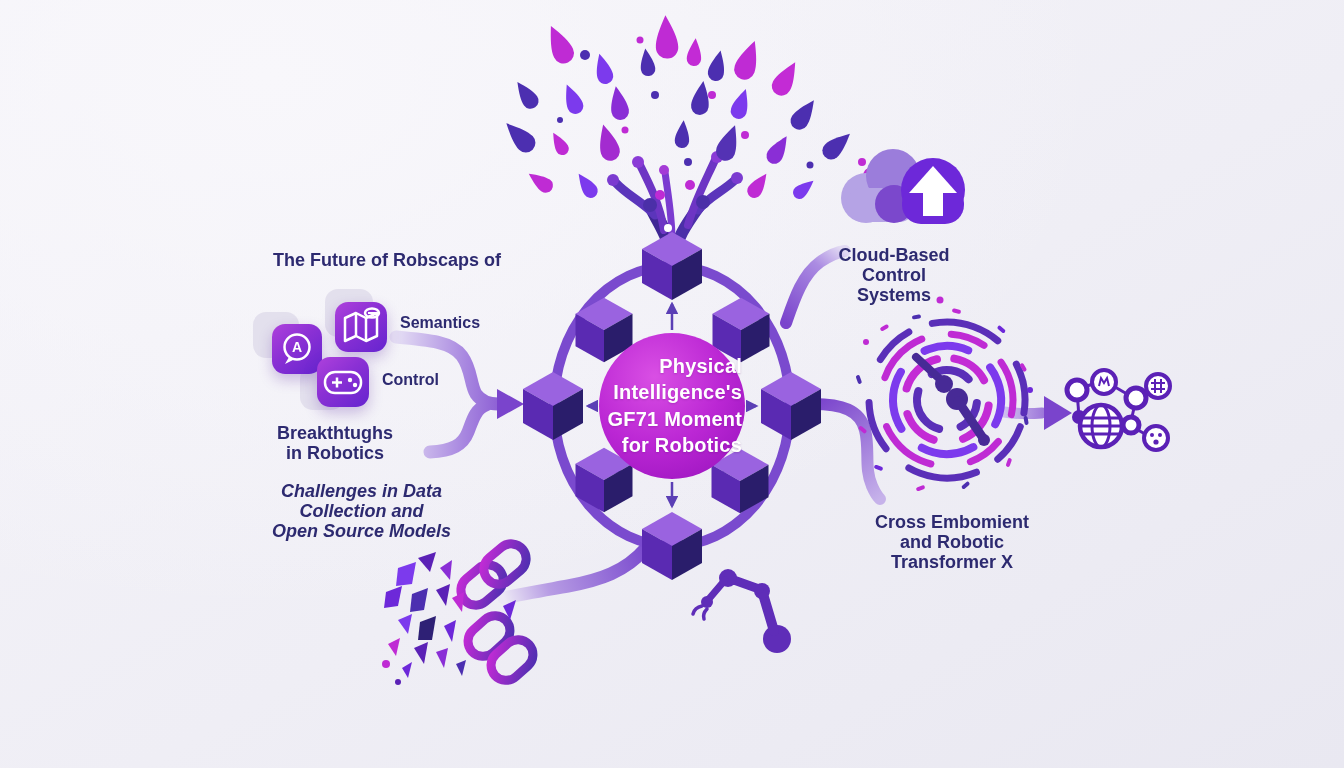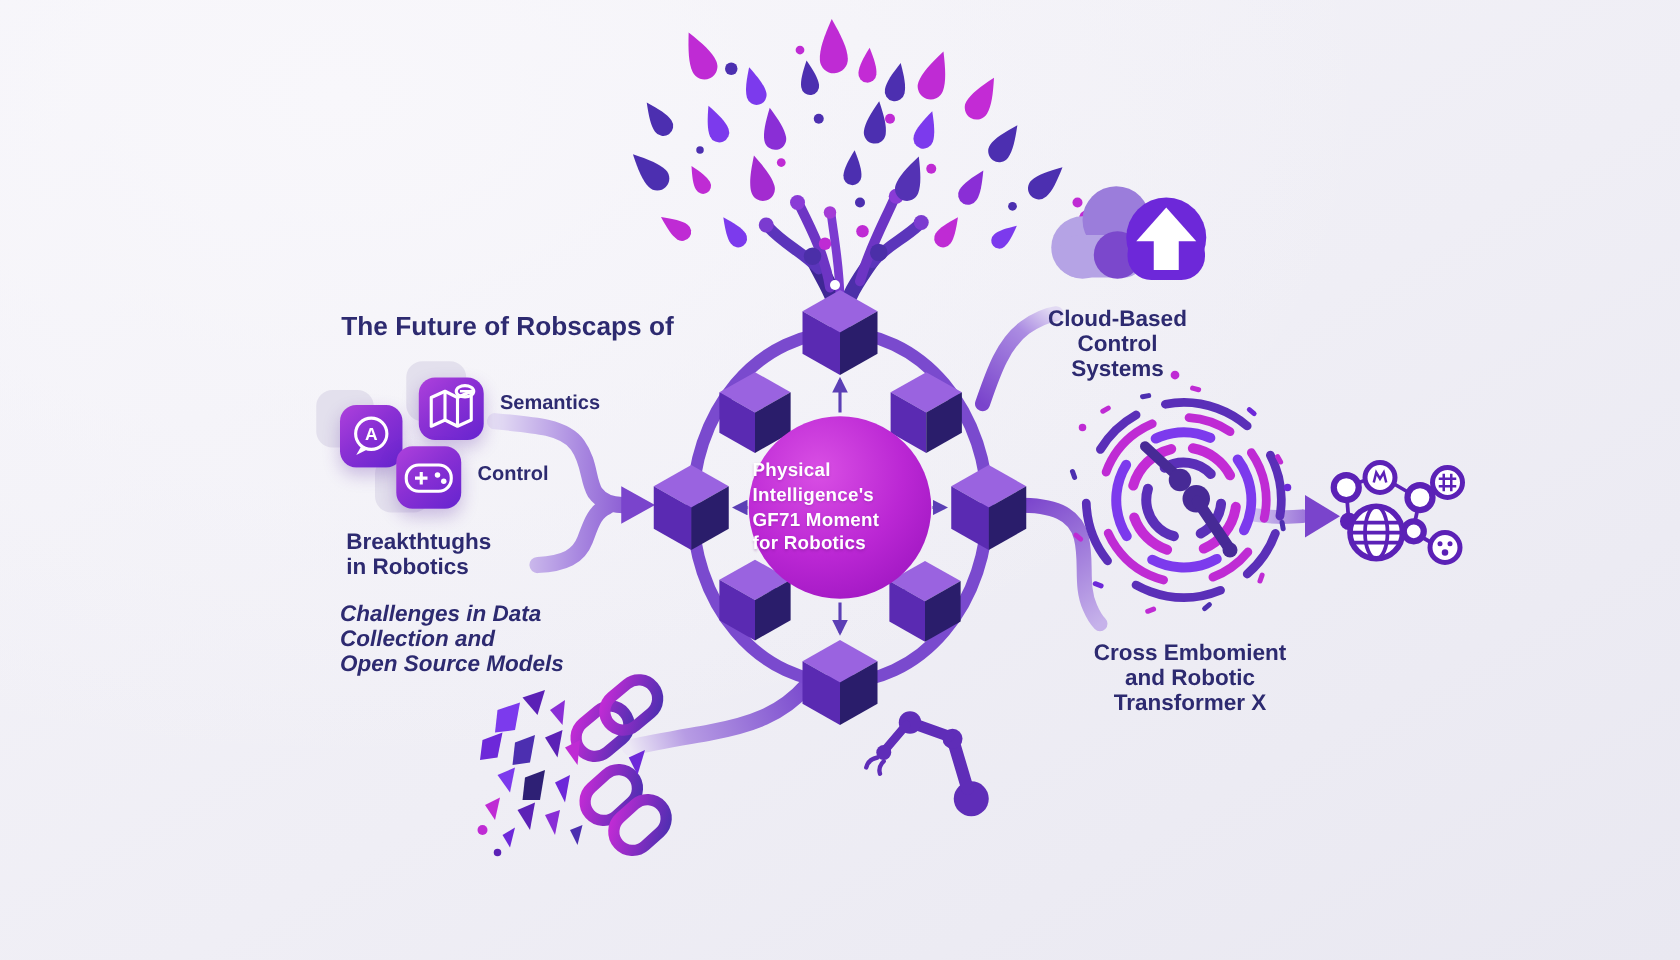--- a/index.html
+++ b/index.html
@@ -12,28 +12,28 @@
       linear-gradient(150deg,#f5f4f9 0%, #efeef5 55%, #e9e8f1 100%);
     font-family:"Liberation Sans", sans-serif;
   }
   svg.art{position:absolute;left:0;top:0;z-index:1;}
   .label{
     position:absolute;z-index:3;
     color:#2d2a70;font-weight:700;
     white-space:pre-line;line-height:1.12;
   }
   .label.center-align{text-align:center;transform:translateX(-50%);}
-  .heading{font-size:21px;white-space:nowrap;}
+  .heading{font-size:18px;white-space:nowrap;}
   .small-label{font-size:16px;font-weight:700;white-space:nowrap;}
-  .big-label{font-size:18px;}
+  .big-label{font-size:18px;text-align:center;}
   .hub-label{
     position:absolute;z-index:3;left:672px;top:406px;
     transform:translate(-50%,-50%);
-    width:140px;text-align:left;
-    color:#ffffff;font-weight:700;font-size:15px;line-height:1.32;
+    width:140px;text-align:right;
+    color:#ffffff;font-weight:700;font-size:20px;line-height:1.32;
     white-space:pre-line;letter-spacing:.2px;
     text-shadow:0 1px 2px rgba(90,10,110,.25);
   }
   .tile{
     position:absolute;z-index:2;border-radius:13px;
     background:linear-gradient(140deg,#ae41dc 0%,#8a30d4 45%,#6524cf 100%);
     box-shadow:0 6px 14px rgba(90,40,160,.28);
     display:flex;align-items:center;justify-content:center;
   }
   .tile-shadow{

